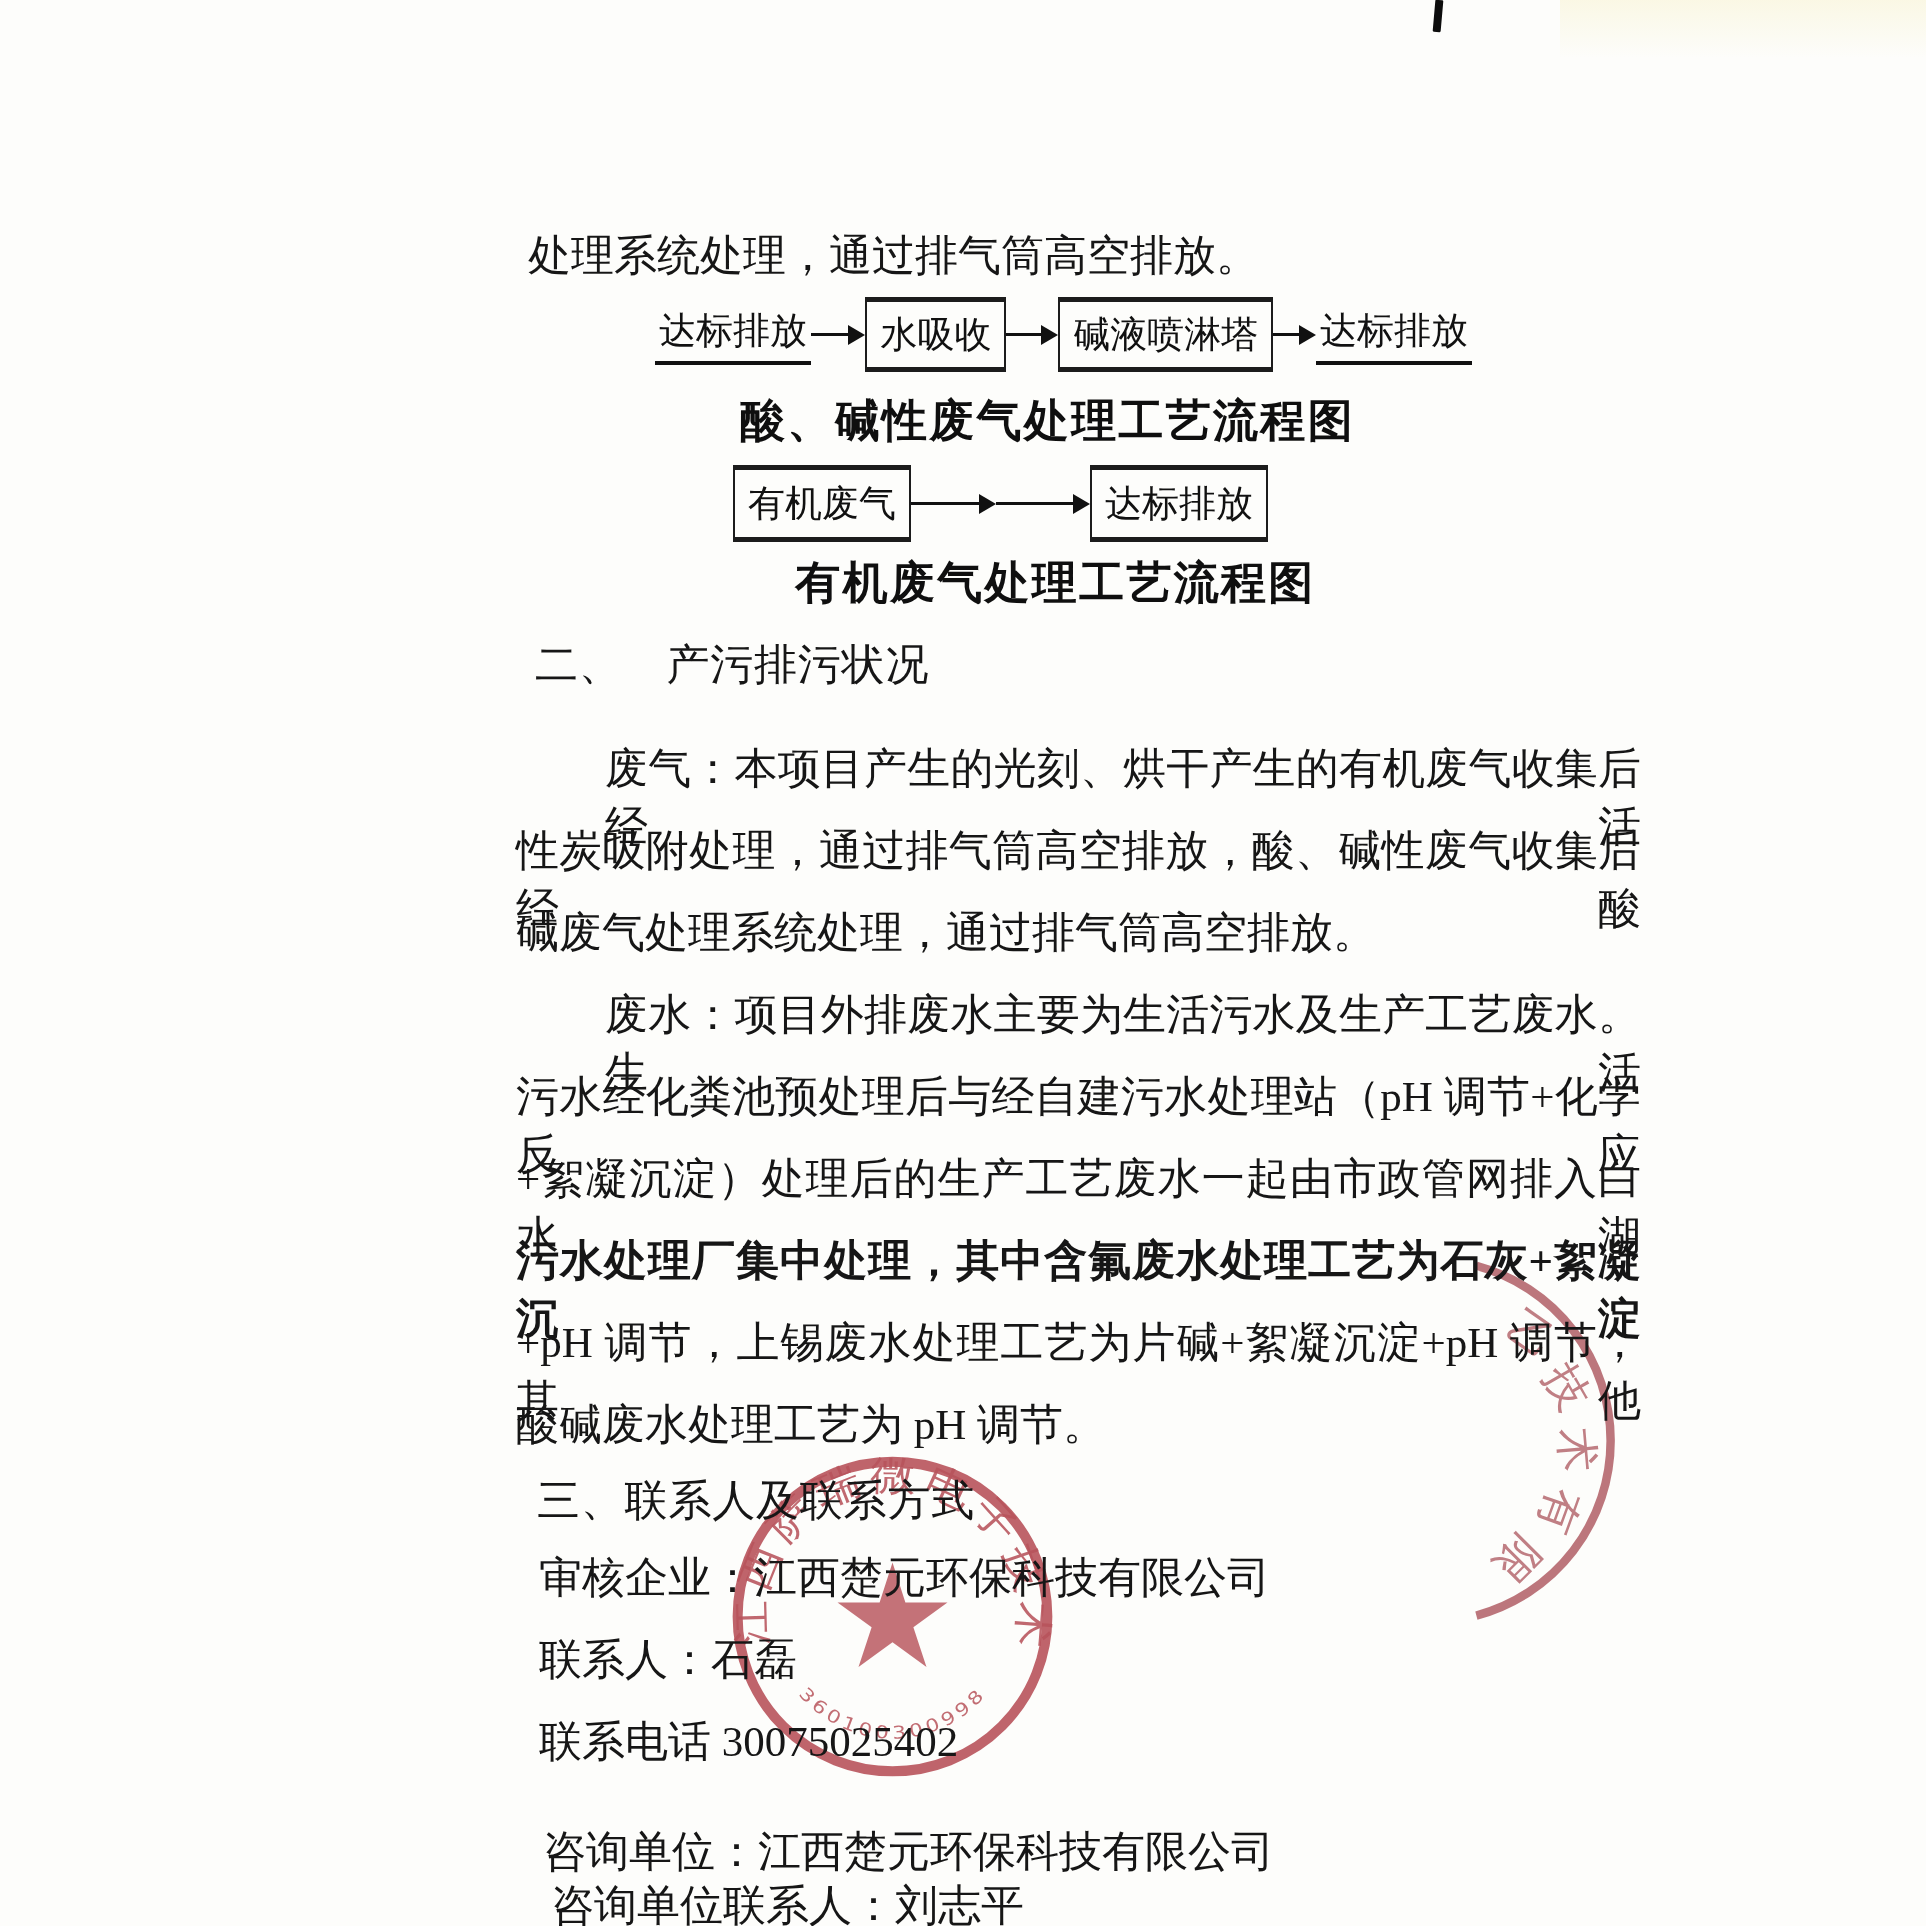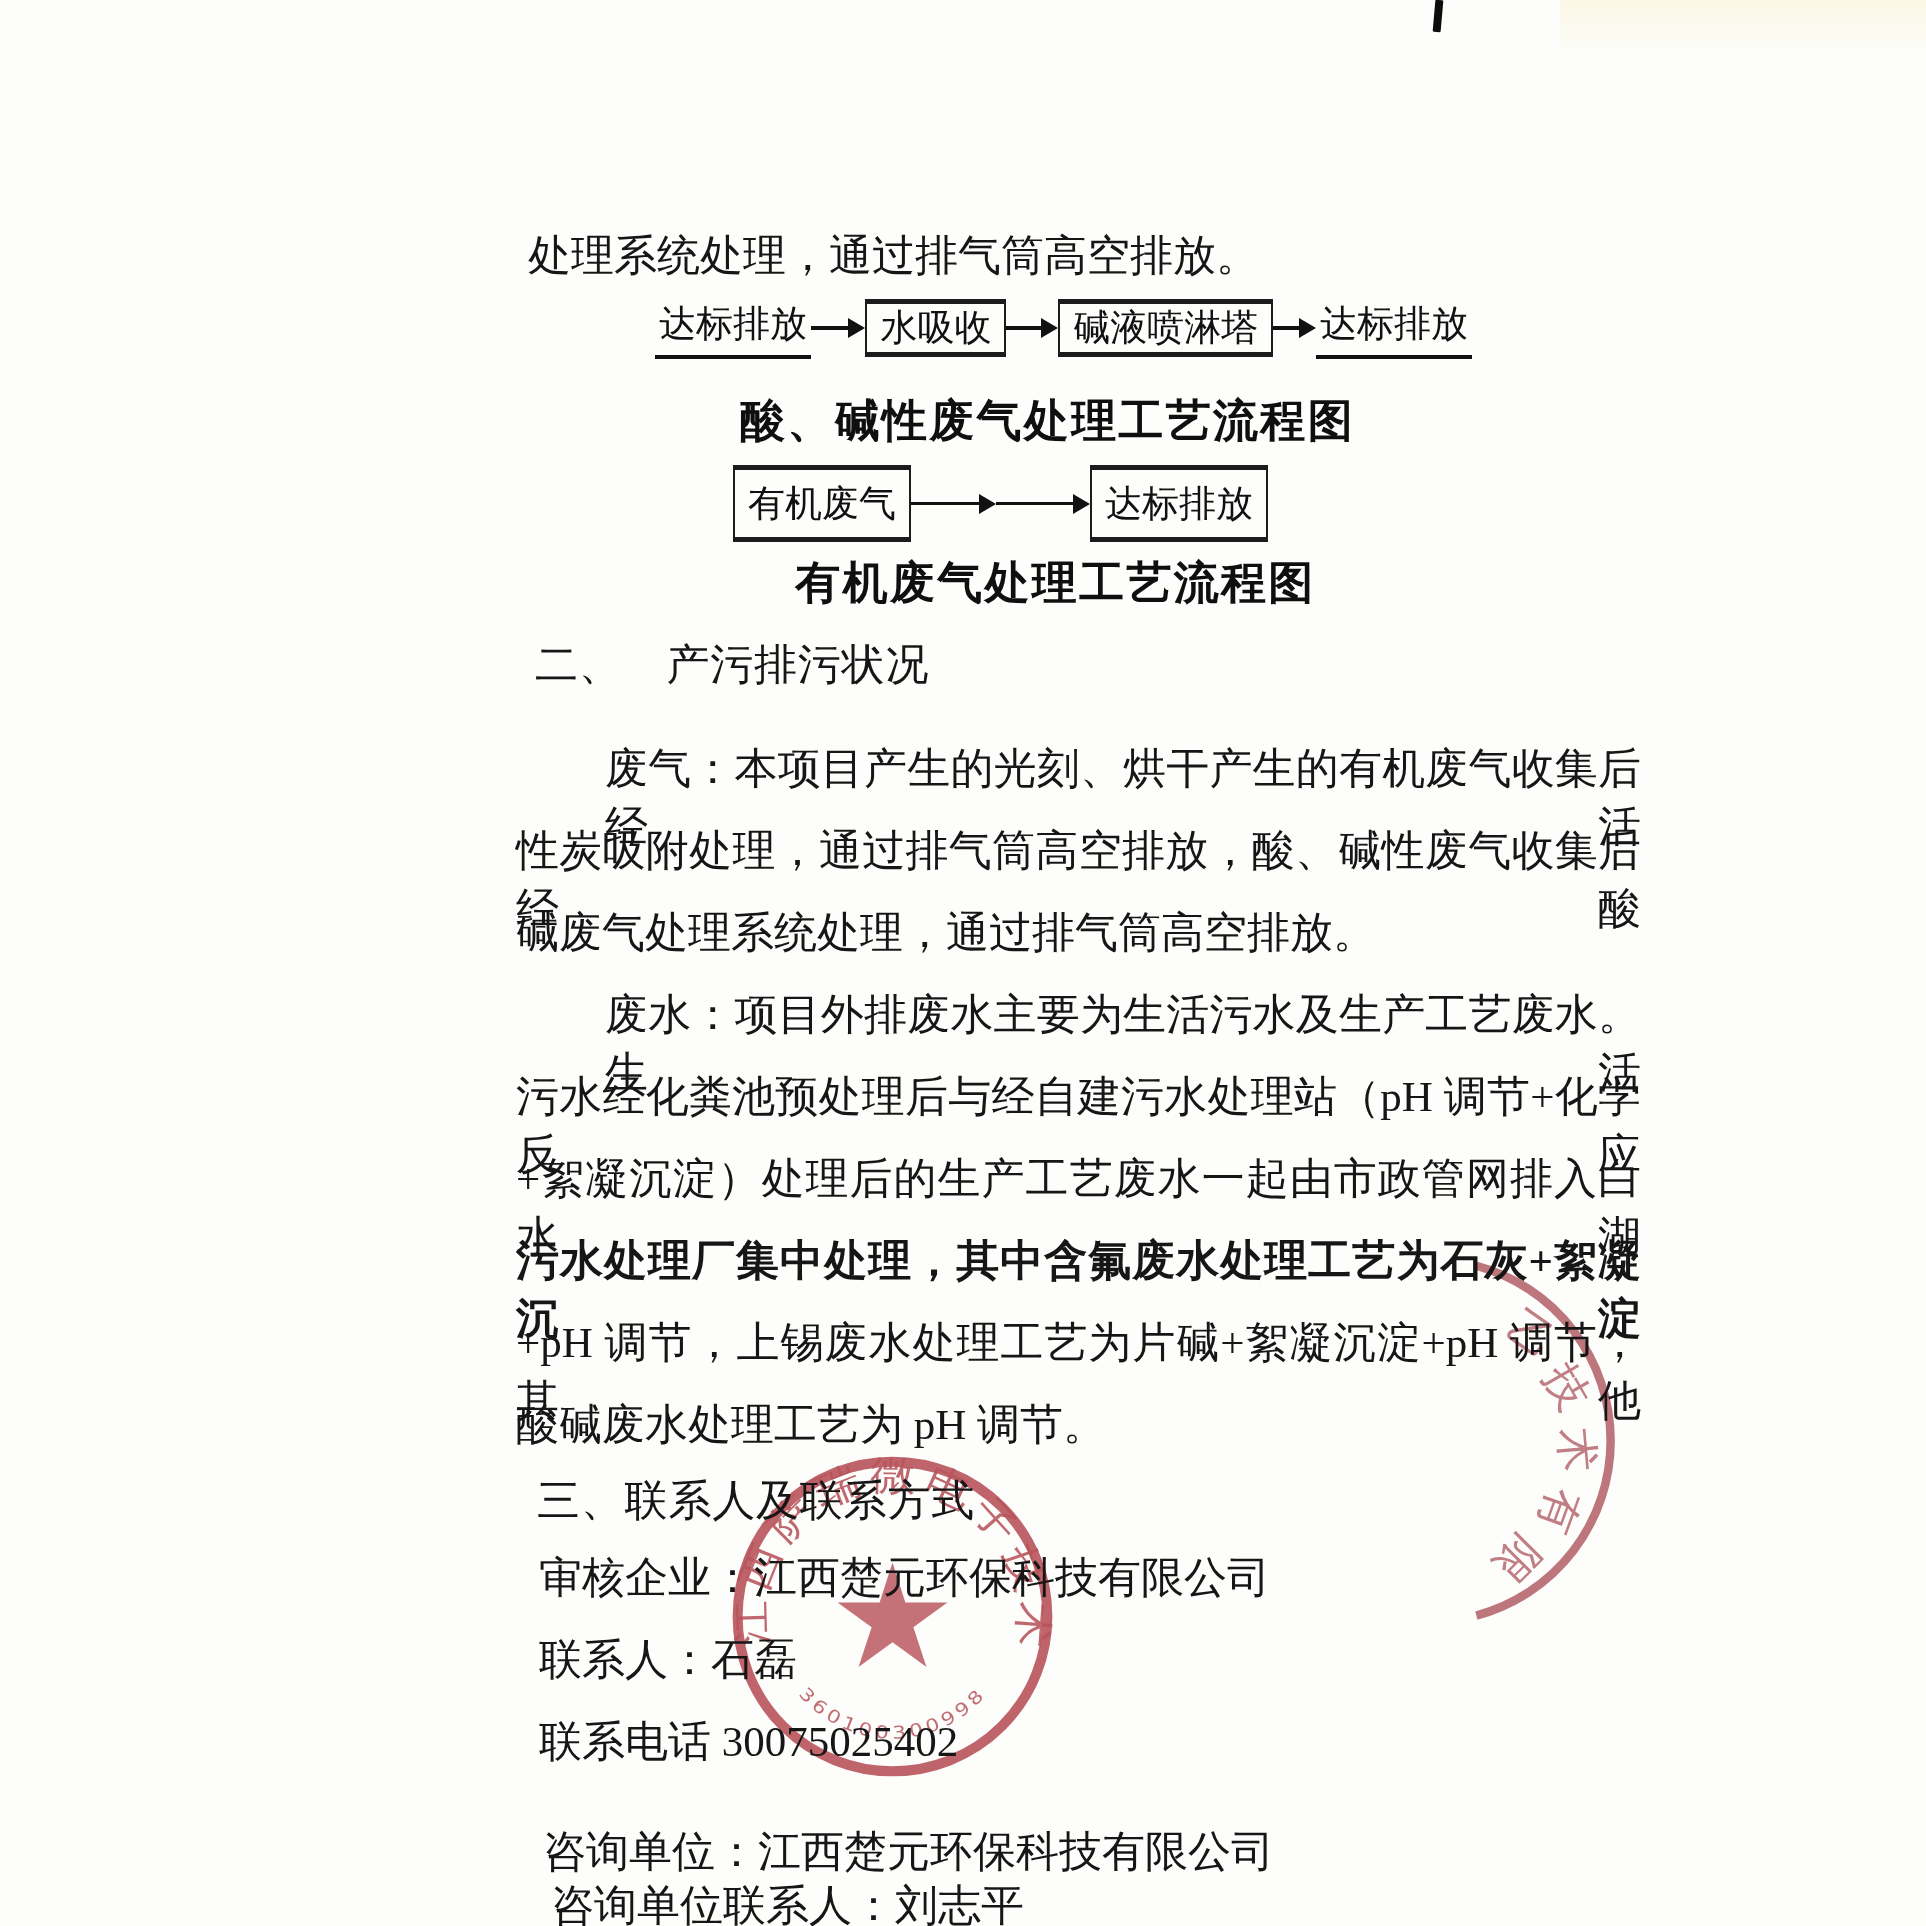--- a/index.html
+++ b/index.html
@@ -44,21 +44,21 @@
   .fc-label{
     font-size:37px;color:#111;white-space:nowrap;
     border-bottom:4.2px solid #111;padding:2.3px 3.9px 5.4px 3.9px;
   }
   .fc-arrow{display:flex;align-items:center;}
   .fc-arrow .shaft{height:3.5px;background:#111;}
   .fc-arrow .head{
     width:0;height:0;border-left:17.7px solid #111;
     border-top:10.4px solid transparent;border-bottom:10.4px solid transparent;
   }
-  .fc1 .fc-box{height:58px;}
+  .fc1 .fc-box{height:75px;}
   .fc2 .fc-box{height:77px;}
   .stamp-main{position:absolute;left:723px;top:1447px;width:339px;height:339px;z-index:1;opacity:.92;}
   .stamp-partial{position:absolute;left:1387px;top:1248px;width:262px;height:393px;z-index:1;opacity:.9;}
   .text-layer{position:relative;z-index:2;}
 </style>
 </head>
 <body>
 
 <div class="page">
 

